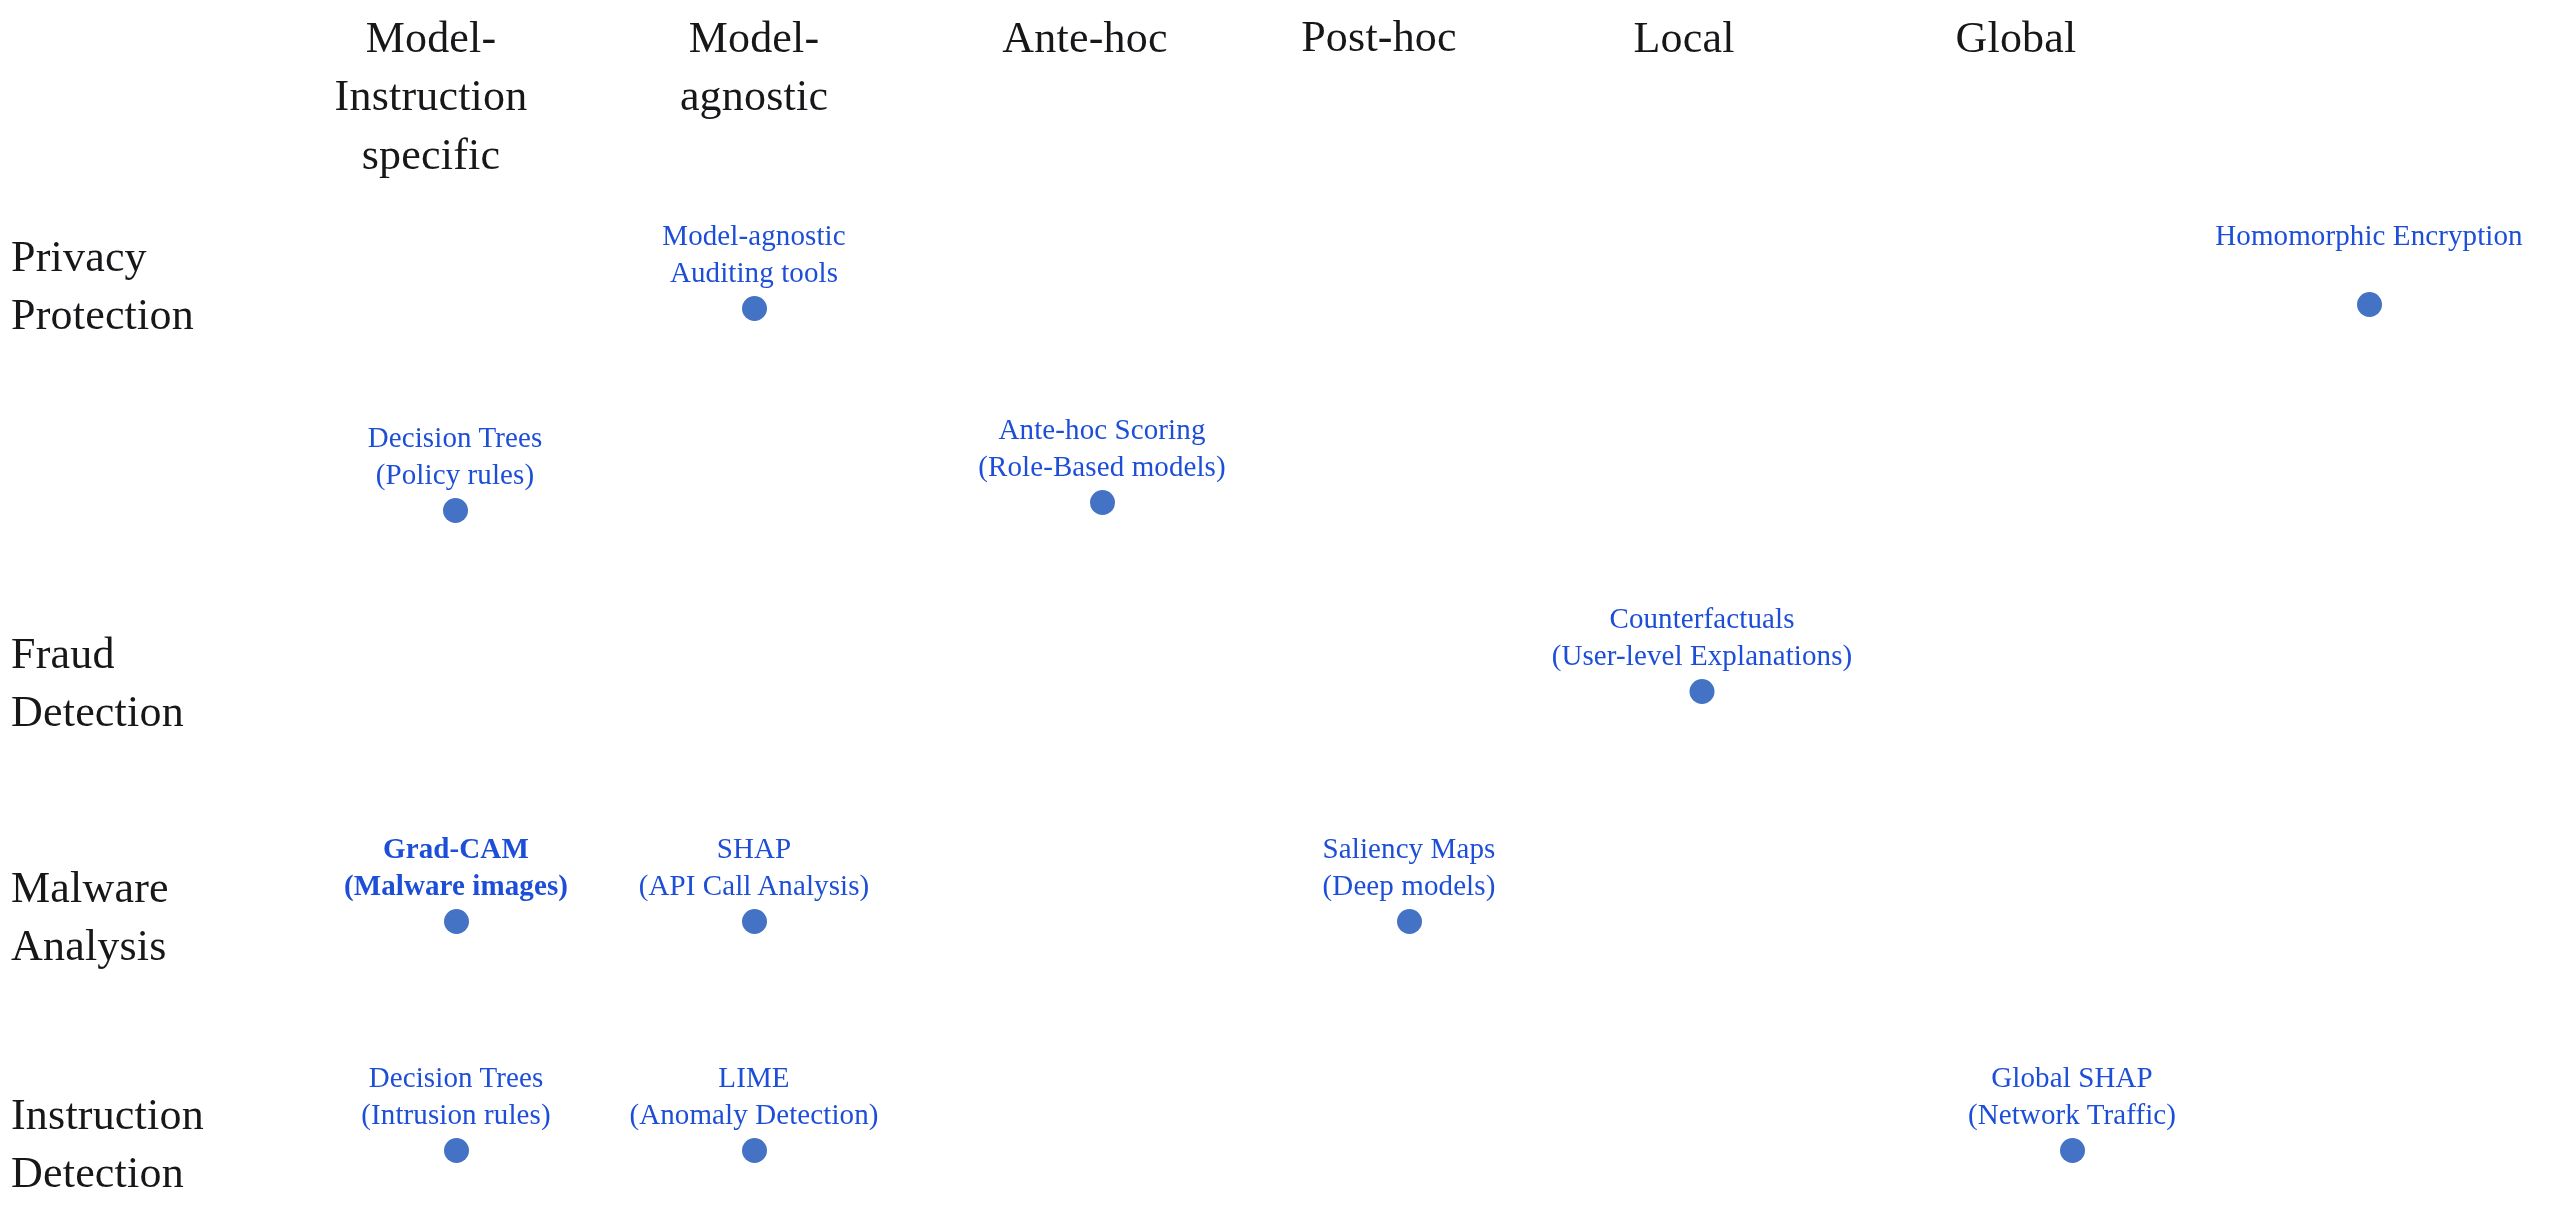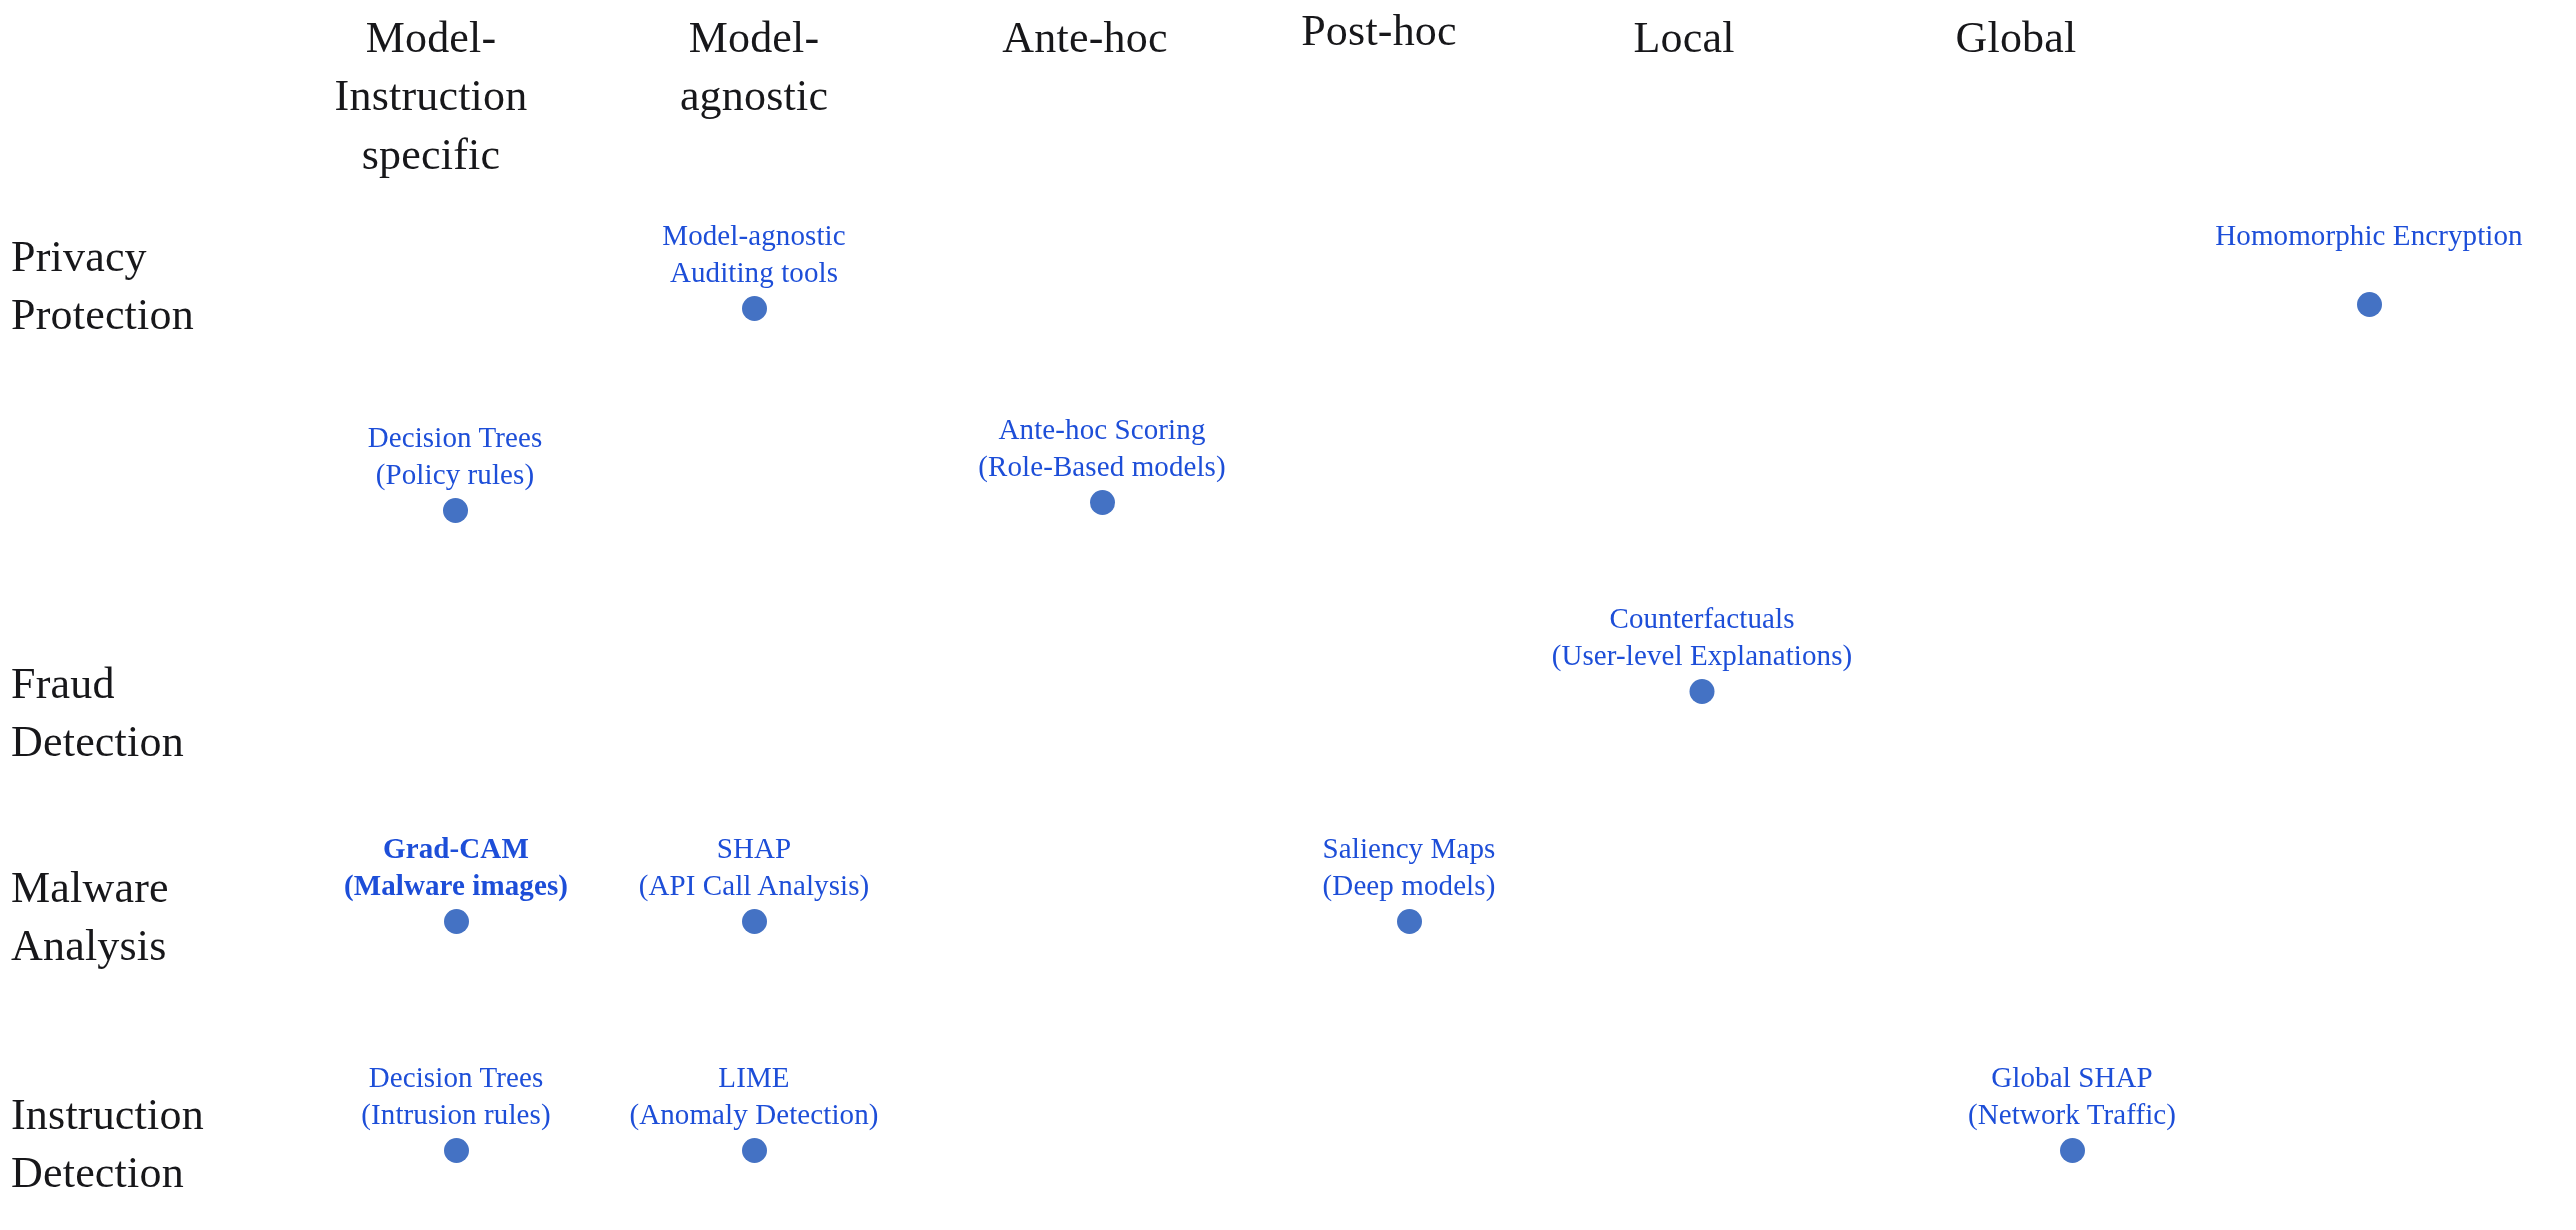--- a/index.html
+++ b/index.html
@@ -81,32 +81,32 @@
 
   <div class="col-header" style="left:431px; top:9.4px; width:315px;">Model-
 Instruction
 specific</div>
 
   <div class="col-header" style="left:754px; top:9.4px; width:283px;">Model-
 agnostic</div>
 
   <div class="col-header" style="left:1085px; top:9.4px; width:315px;">Ante-hoc</div>
 
-  <div class="col-header" style="left:1379px; top:2px; width:315px;">Post-hoc</div>
+  <div class="col-header" style="left:1379px; top:8px; width:315px;">Post-hoc</div>
 
   <div class="col-header" style="left:1684px; top:9.4px; width:283px;">Local</div>
 
   <div class="col-header" style="left:2016px; top:9.4px; width:283px;">Global</div>
 
 
   <div class="row-label" style="top:228px;">Privacy
 Protection</div>
 
 
-  <div class="row-label" style="top:655px;">Fraud
+  <div class="row-label" style="top:625px;">Fraud
 Detection</div>
 
   <div class="row-label" style="top:859px;">Malware
 Analysis</div>
 
   <div class="row-label" style="top:1086px;">Instruction
 Detection</div>
 
   <div class="cell" style="left:754px; top:217px;">
     <div class="cell-label">Model-agnostic

